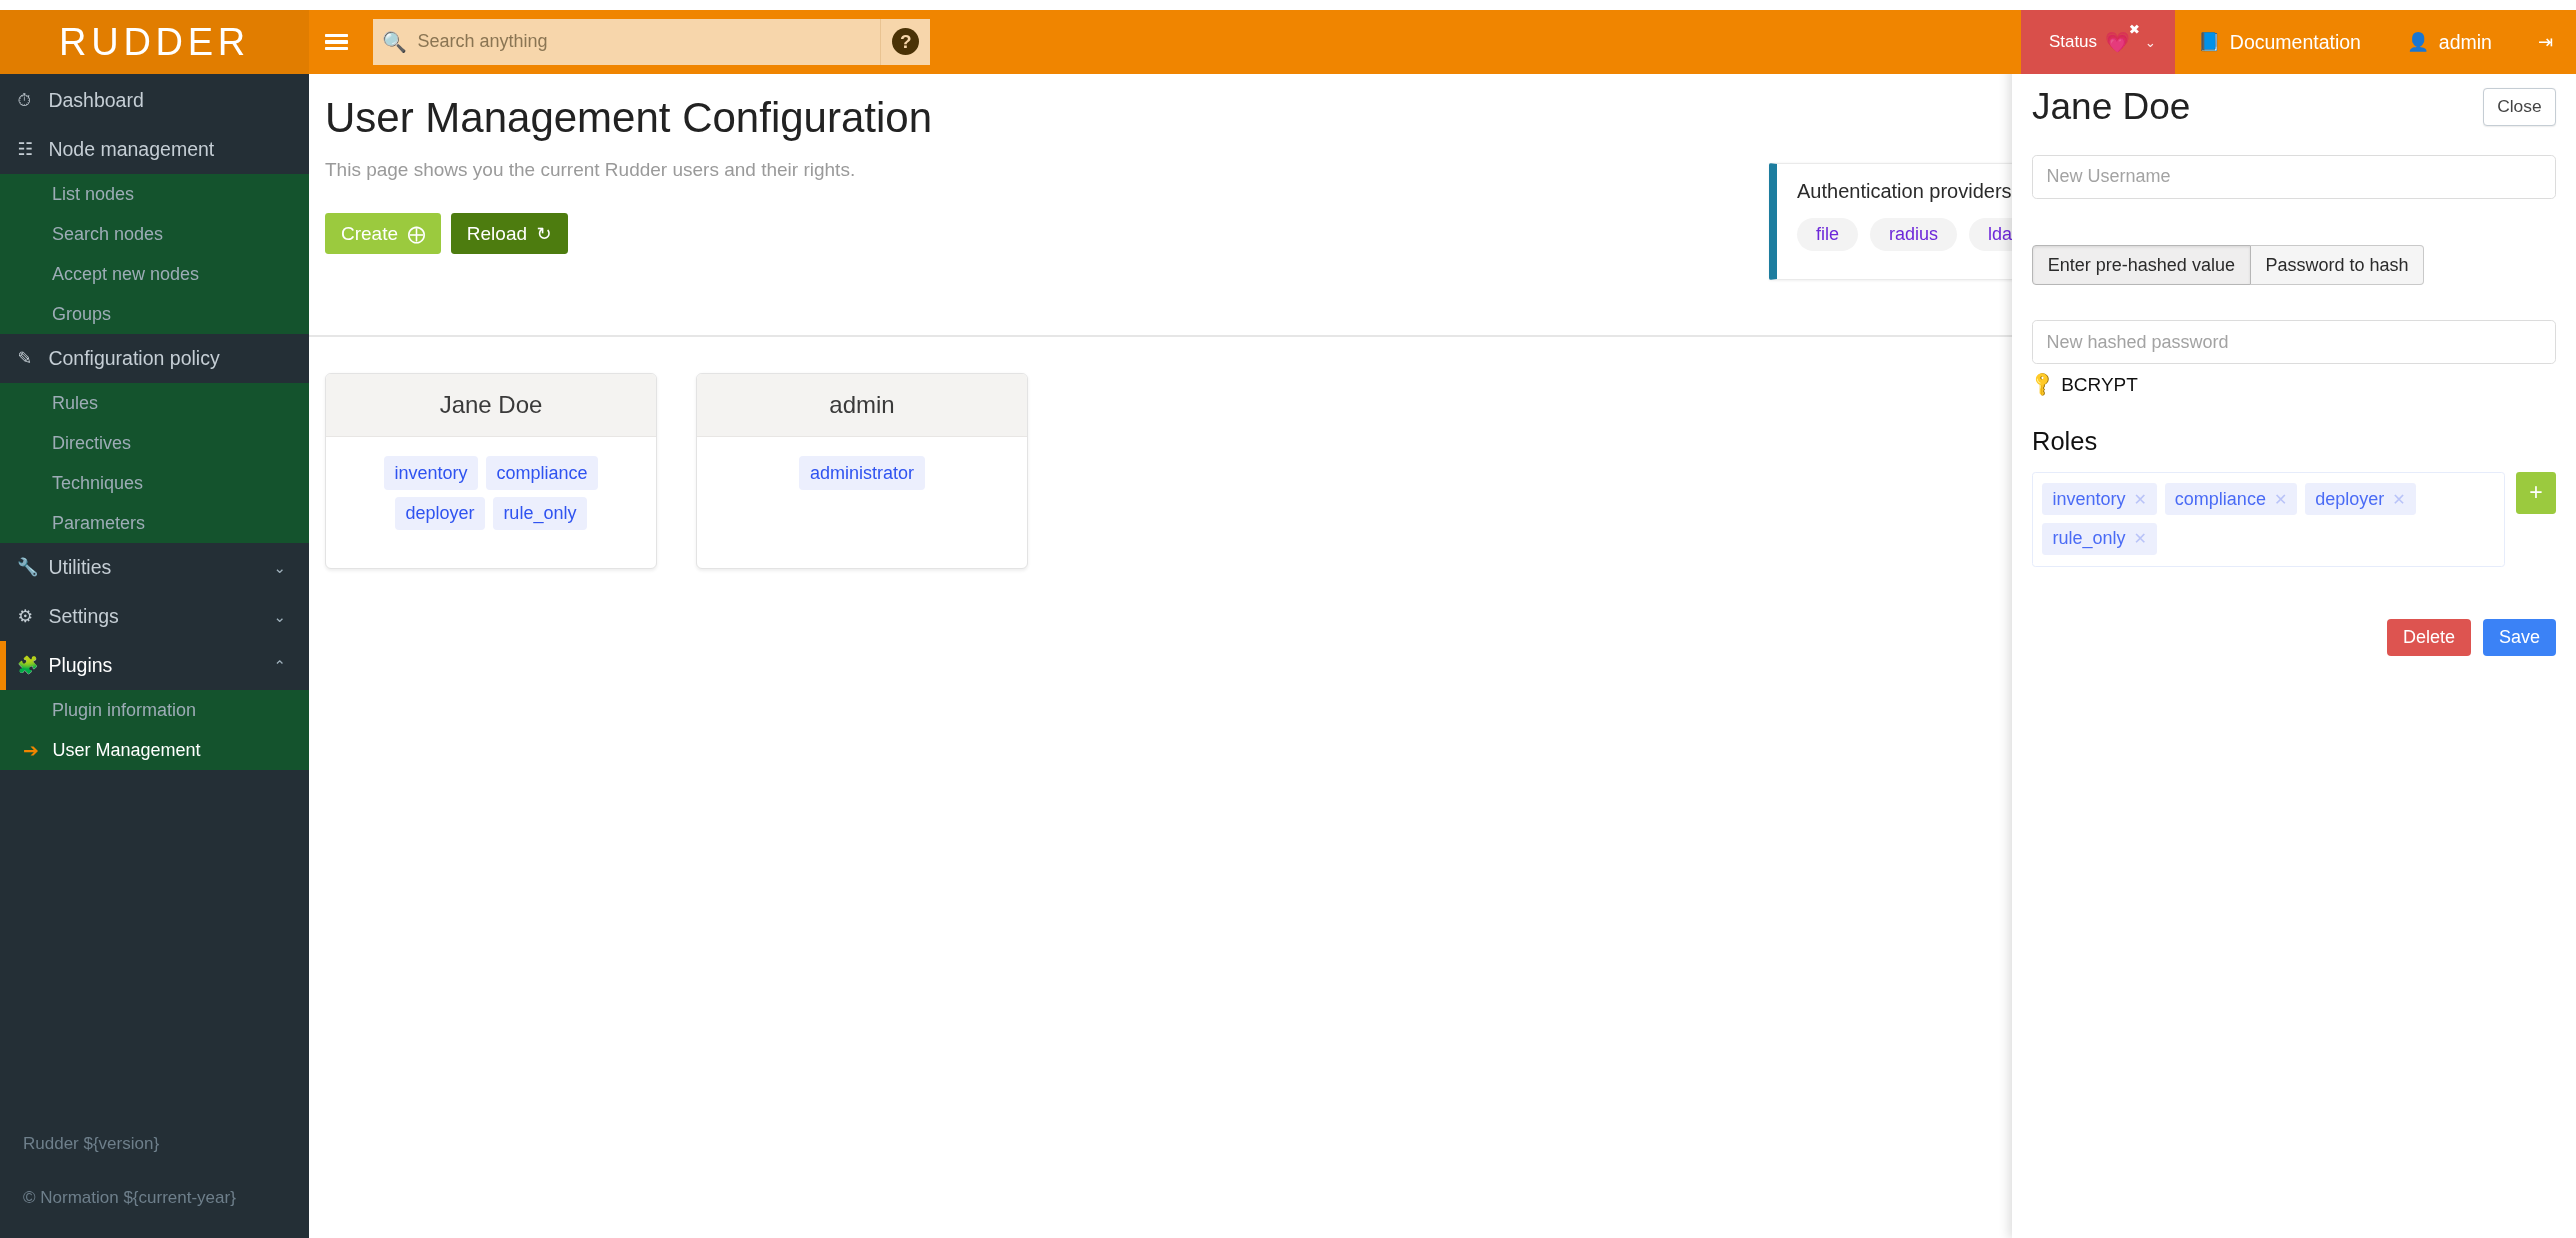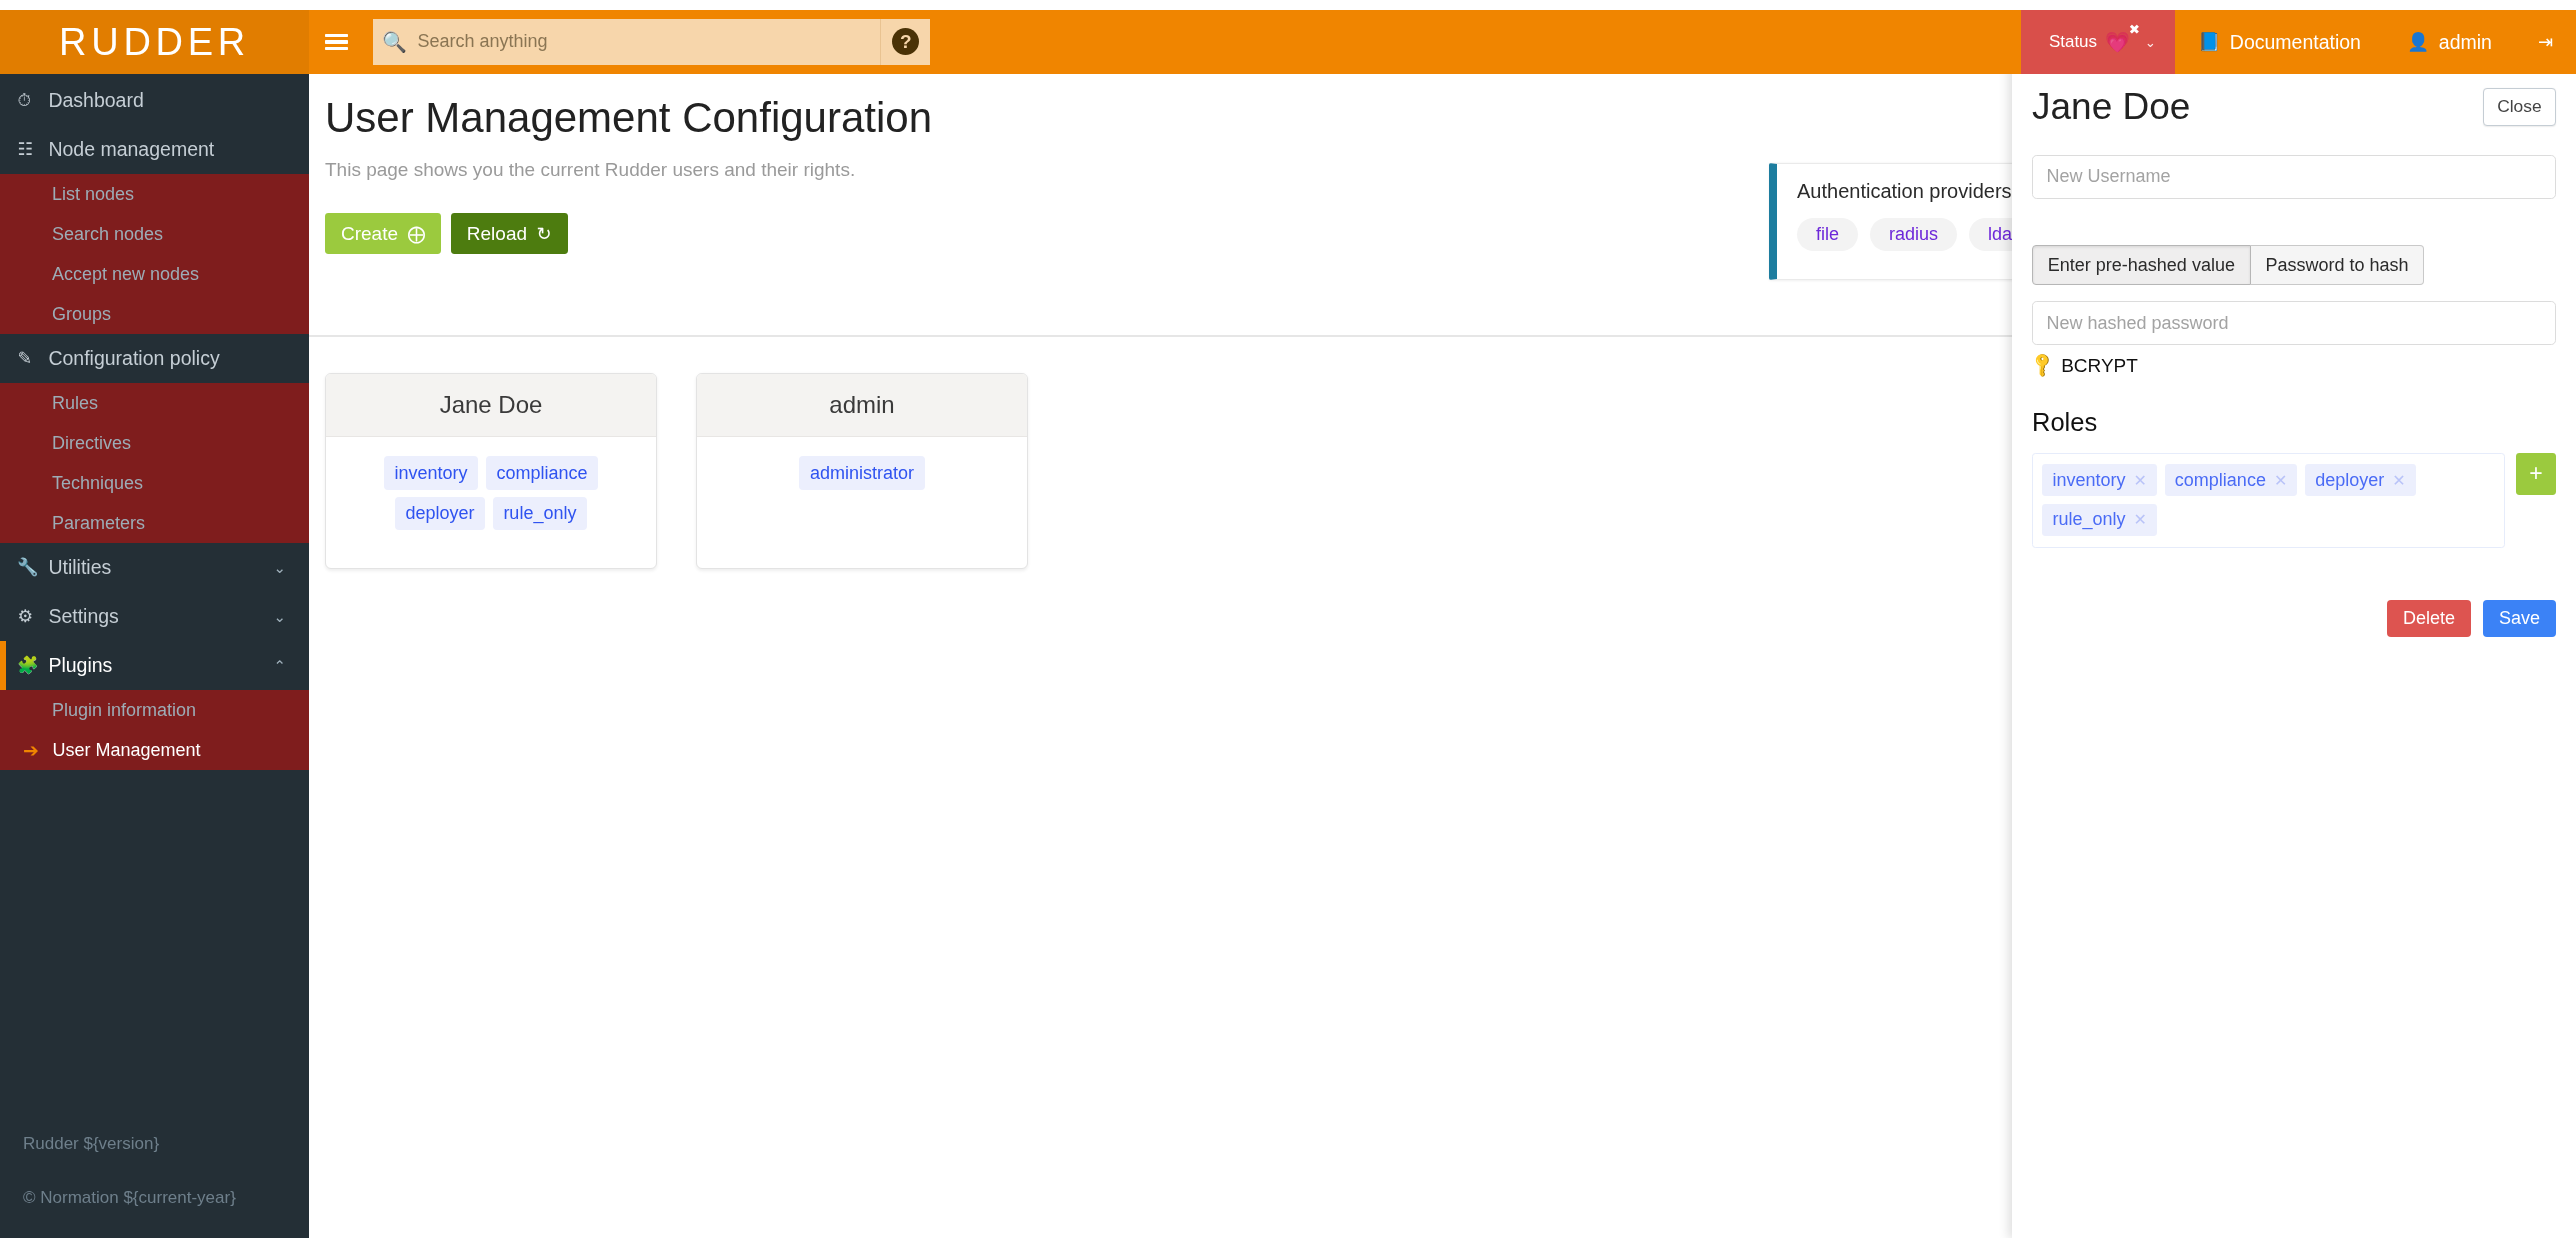--- a/index.html
+++ b/index.html
@@ -101,21 +101,21 @@
     height: 49px; padding: 0 23px 0 17.4px;
     font-size: 19.5px; color: #c5ced5; cursor: pointer; position: relative;
   }
   .nav-item .nic { width: 31px; font-size: 17.4px; color: #c5ced5; flex: none; }
   .nav-item .chev { margin-left: auto; font-size: 14.8px; color: #9fb0bb; }
   .nav-item.active { background: #242f36; color: #ffffff; }
   .nav-item.active::before {
     content: ""; position: absolute; left: 0; top: 0; bottom: 0;
     width: 6px; background: #f08500;
   }
-  .subnav { background: #7f1d1d; }
+  .subnav { background: #14532d; }
   .subnav .sub-item {
     height: 40px; display: flex; align-items: center;
     padding-left: 52px; font-size: 18px; color: #9dacb6; cursor: pointer;
   }
   .subnav .sub-item.current { color: #ffffff; padding-left: 23px; display: flex; align-items: center; }
   .subnav .sub-item.current .arrow { color: #f08500; font-size: 19px; width: 29.5px; flex: none; }
   #sidefoot {
     position: absolute; bottom: 0; left: 0; width: 309px;
     padding: 0 0 31px 23px; color: #6e7f8b; font-size: 17px;
   }
@@ -221,21 +221,21 @@
     border: 0.7px solid #c9c9c9; background: #f5f5f5; color: #2b2b2b;
     font-size: 18px; padding: 8.7px 14.8px; cursor: pointer;
     font-family: "Liberation Sans", sans-serif;
   }
   .tabbtn:first-child { border-radius: 4px 0 0 4px; }
   .tabbtn:last-child { border-radius: 0 4px 4px 0; border-left: 0; }
   .tabbtn.active {
     background: #efeeee; box-shadow: inset 0 1.3px 2.7px rgba(0,0,0,.10);
     border-color: #b6b6b6;
   }
-  #pwRow { margin-top: 16px; }
+  #pwRow { margin-top: 35px; }
   #hashline {
     margin-top: 9.4px; display: flex; align-items: center; gap: 8px;
     font-size: 19px; color: #111;
   }
   #hashline .keyic { font-size: 17px; transform: rotate(-45deg); display:inline-block; }
 
   #rolesTitle { margin-top: 31px; font-size: 25.5px; color: #111; }
   #rolesRow { margin-top: 16px; display: flex; align-items: flex-start; gap: 10.7px; }
   #rolesbox {
     flex: 1; border: 0.7px solid #e6ecfb; border-radius: 3.4px;

